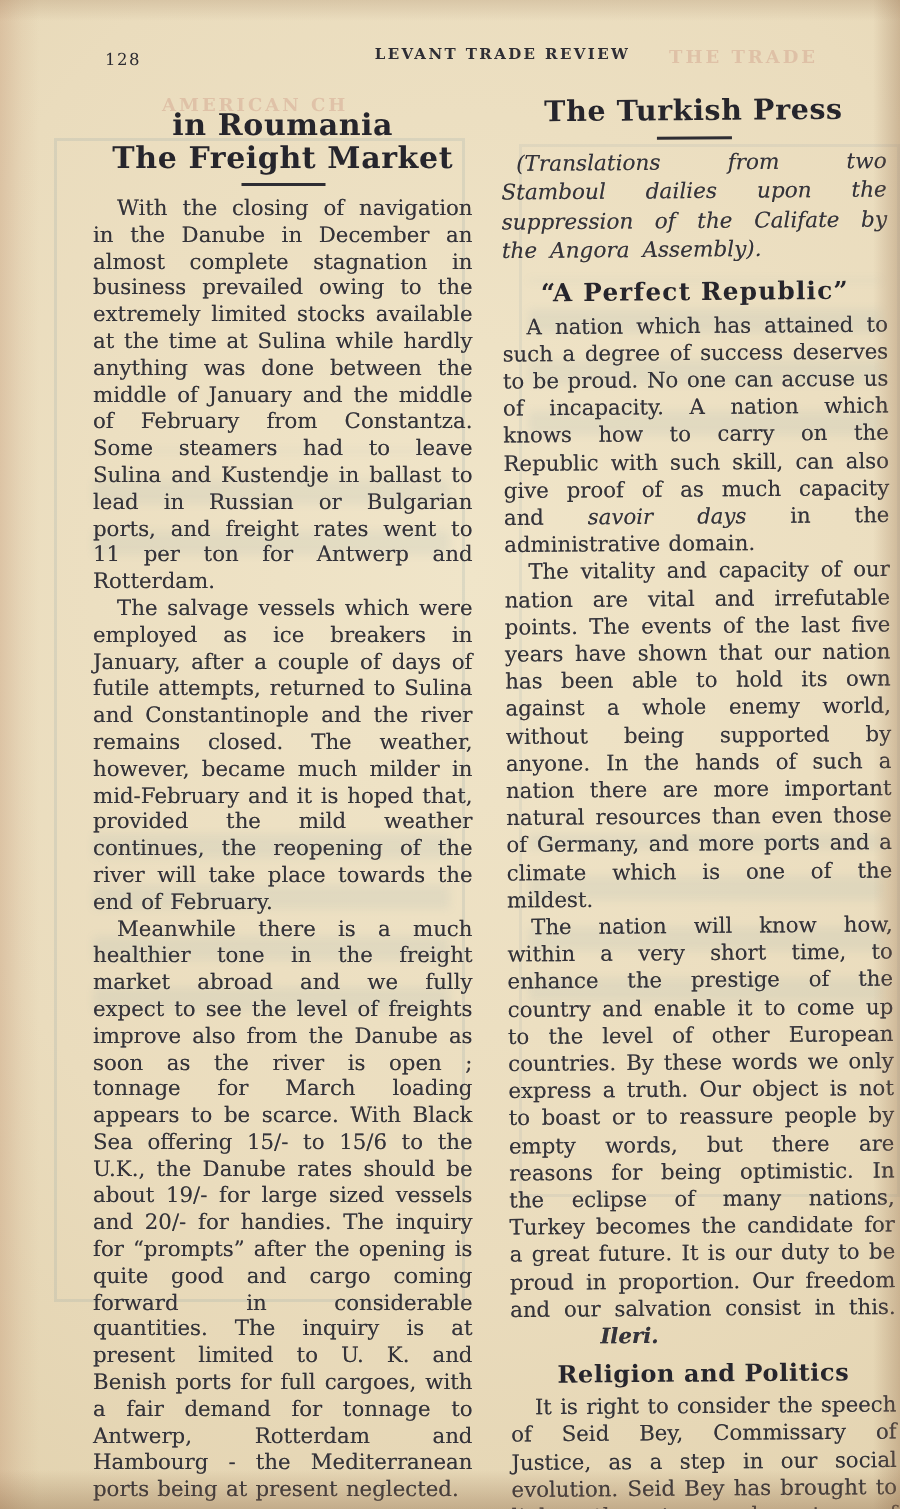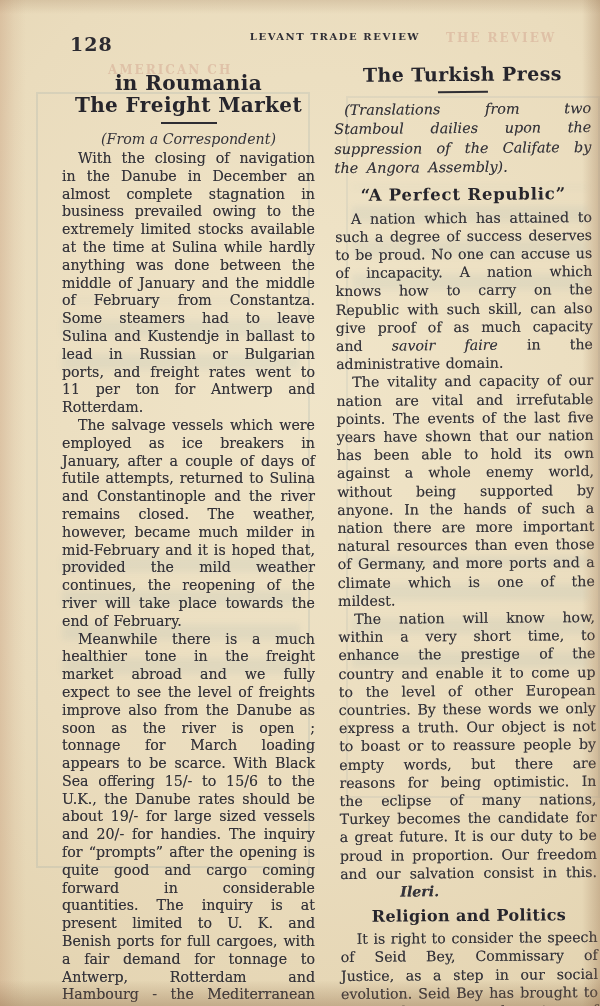--- a/index.html
+++ b/index.html
@@ -28,21 +28,21 @@
     background:repeating-linear-gradient(0deg, rgba(104,142,160,0.16) 0 16px, rgba(104,142,160,0) 16px 34px); }
   .gb1 { left:62px;  top:556px; width:238px; height:118px; }
   .gb2 { left:352px; top:186px; width:236px; height:104px; }
   .gb3 { left:352px; top:556px; width:236px; height:112px; }
   .gb4 { left:62px;  top:300px; width:238px; height:70px;  }
   .bleed-frag { position:absolute; top:31px; font-size:12px; font-weight:bold; letter-spacing:2px;
     color:rgba(196,130,112,0.30); filter:blur(0.5px); white-space:nowrap; }
   .bf-left  { left:108px;margin-top:32px; }
   .bf-right { left:446px; }
   
-  .page-number { position:absolute; left:70px; top:33px; font-size:19px; font-weight:bold; letter-spacing:1px; color:#2c2b31; }
+  .page-number { position:absolute; left:70px; top:33px; font-size:11px; font-weight:normal; letter-spacing:1px; color:#2c2b31; }
   .journal-title { position:absolute; left:335px; top:31px; transform:translateX(-50%);
     font-size:10px; font-weight:bold; letter-spacing:1.6px; color:#2f2e35; white-space:nowrap; }
   
   .col { position:absolute; }
   .col-left  { left:62px;  top:72px; width:253px; }
   .col-right { left:338px; top:64px; width:257px; transform:rotate(-0.45deg); }
   .art-title { margin:0; text-align:center; font-size:20px; line-height:1.1; font-weight:bold;
     letter-spacing:0.4px; color:#26252c; }
   .art-title-right { font-size:19px; }
   .rule { height:2px; background:#2e2d33; margin:6px auto 7px; }
@@ -66,46 +66,45 @@
 
 <div class="page">
 
   <div class="ghost ghost-box-left"></div>
   <div class="ghost ghost-box-right"></div>
   <div class="ghost ghost-blob gb1"></div>
   <div class="ghost ghost-blob gb2"></div>
   <div class="ghost ghost-blob gb3"></div>
   <div class="ghost ghost-blob gb4"></div>
   <div class="bleed-frag bf-left">AMERICAN CH</div>
-  <div class="bleed-frag bf-right">THE REVIEW</div>
+  <div class="bleed-frag bf-right">THE TRADE</div>
 
   <div class="page-number">128</div>
   <div class="journal-title">LEVANT TRADE REVIEW</div>
 
   <section class="col col-left">
     <h1 class="art-title">
       <span style="display:block">in Roumania</span>
       <span style="display:block">The Freight Market</span>
     </h1>
     <div class="rule rule-w56"></div>
-    <p class="byline">(From a Correspondent)</p>
     <p class="body-par">With the closing of navigation in the Danube in December an almost complete stagnation in business prevailed owing to the extremely limited stocks available at the time at Sulina while hardly anything was done between the middle of January and the middle of February from Constantza. Some steamers had to leave Sulina and Kustendje in ballast to lead in Russian or Bulgarian ports, and freight rates went to 11 per ton for Antwerp and Rotterdam.</p>
     <p class="body-par">The salvage vessels which were employed as ice breakers in January, after a couple of days of futile attempts, returned to Sulina and Constantinople and the river remains closed. The weather, however, became much milder in mid-February and it is hoped that, provided the mild weather continues, the reopening of the river will take place towards the end of February.</p>
     <p class="body-par">Meanwhile there is a much healthier tone in the freight market abroad and we fully expect to see the level of freights improve also from the Danube as soon as the river is open ; tonnage for March loading appears to be scarce. With Black Sea offering 15/- to 15/6 to the U.K., the Danube rates should be about 19/- for large sized vessels and 20/- for handies. The inquiry for “prompts” after the opening is quite good and cargo coming forward in considerable quantities. The inquiry is at present limited to U. K. and Benish ports for full cargoes, with a fair demand for tonnage to Antwerp, Rotterdam and Hambourg - the Mediterranean ports being at present neglected.</p>
 
   </section>
 
   <section class="col col-right">
     <h1 class="art-title art-title-right">The Turkish Press</h1>
     <div class="rule rule-w50"></div>
     <p class="intro-note">(Translations from two Stamboul dailies upon the suppression of the Califate by the Angora Assembly).</p>
 
     <h2 class="sub-heading">“A Perfect Republic”</h2>
     <p class="body-par">
-      <span>A nation which has attained to such a degree of success deserves to be proud. No one can accuse us of incapacity. A nation which knows how to carry on the Republic with such skill, can also give proof of as much capacity and </span><span class="ital">savoir faire</span><span> in the administrative domain.</span>
+      <span>A nation which has attained to such a degree of success deserves to be proud. No one can accuse us of incapacity. A nation which knows how to carry on the Republic with such skill, can also give proof of as much capacity and </span><span class="ital">savoir days</span><span> in the administrative domain.</span>
     </p>
     <p class="body-par">The vitality and capacity of our nation are vital and irrefutable points. The events of the last five years have shown that our nation has been able to hold its own against a whole enemy world, without being supported by anyone. In the hands of such a nation there are more important natural resources than even those of Germany, and more ports and a climate which is one of the mildest.</p>
     <p class="body-par">
       <span>The nation will know how, within a very short time, to enhance the prestige of the country and enable it to come up to the level of other European countries. By these words we only express a truth. Our object is not to boast or to reassure people by empty words, but there are reasons for being optimistic. In the eclipse of many nations, Turkey becomes the candidate for a great future. It is our duty to be proud in proportion. Our freedom and our salvation consist in this.</span>
       <span class="attribution">Ileri.</span>
     </p>
 
     <h2 class="sub-heading sub-heading-2">Religion and Politics</h2>
     <p class="body-par">It is right to consider the speech of Seid Bey, Commissary of Justice, as a step in our social evolution. Seid Bey has brought to light the true character of Islamism and has caused to be understood how foreign to religion are the foolishnesses and absurdities which find root in some brains. Why have those who know this not sooner instructed the ignorant on this point.</p>
   </section>

